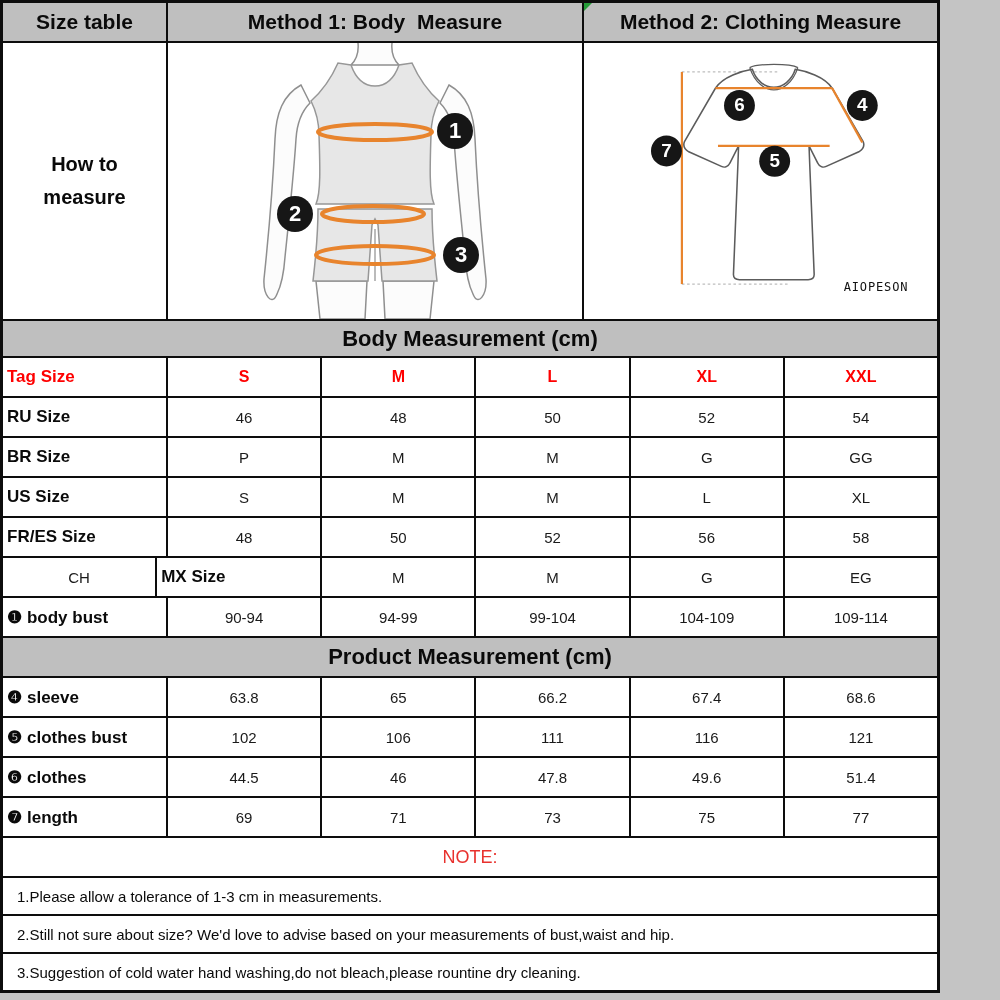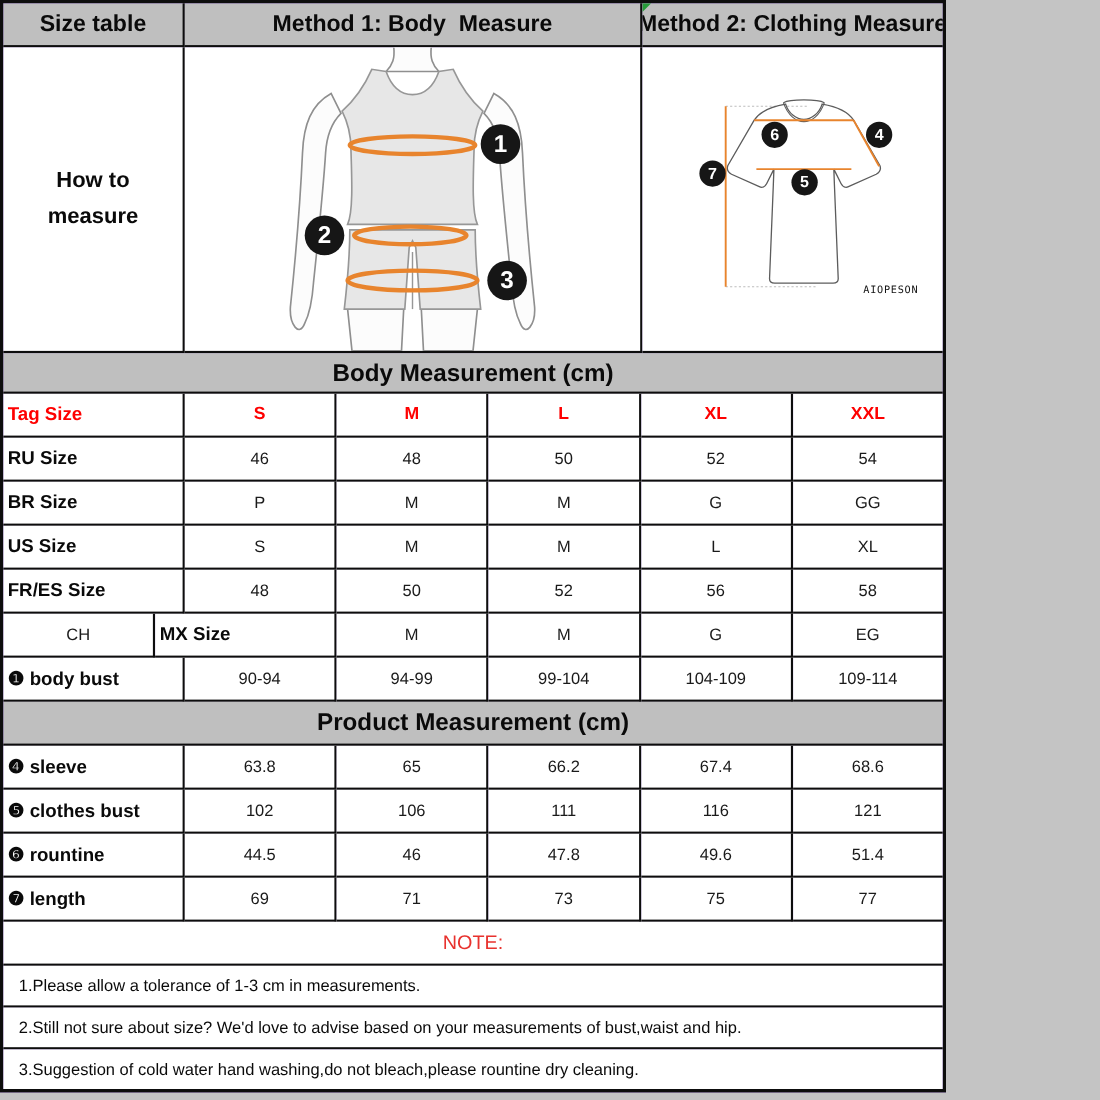--- a/index.html
+++ b/index.html
@@ -1,17 +1,17 @@
 <!DOCTYPE html>
 <html><head>
 <meta charset="utf-8">
 <style>
   html,body{margin:0;padding:0;background:#c4c4c4;font-family:"Liberation Sans",sans-serif;}
   #sheet{position:relative;width:1000px;height:1000px;background:#c4c4c4;overflow:hidden;}
-  #tbl{box-sizing:border-box;width:860px;border:3px solid #0d0d0d;background:#4c1d95;}
+  #tbl{box-sizing:border-box;width:940px;border:3px solid #0d0d0d;background:#c4b5fd;}
   .row{display:flex;box-sizing:border-box;width:100%;}
   .c{box-sizing:border-box;border-right:2px solid #0d0d0d;border-bottom:2px solid #0d0d0d;
      display:flex;align-items:center;justify-content:center;overflow:hidden;position:relative;background:#fff;}
   .c:last-child{border-right:none;}
   .row.last .c{border-bottom:none;}
   .gray{background:#bfbfbf;}
   .hdr{font-size:21px;font-weight:bold;color:#0a0a0a;white-space:pre;}
   .title{font-size:22px;font-weight:bold;color:#0a0a0a;}
   .lblcell{justify-content:flex-start;padding-left:4px;}
   .lbl{font-size:17px;font-weight:bold;color:#0a0a0a;}
@@ -314,21 +314,21 @@
         </div>
     <div class="c wv">
           <span class="val">116</span>
         </div>
     <div class="c wv">
           <span class="val">121</span>
         </div>
   </div>
   <div class="row" style="height:40px">
     <div class="c w1 lblcell">
-          <span class="lbl">❻ rountine</span>
+          <span class="lbl">❻ clothes</span>
         </div>
     <div class="c wv">
           <span class="val">44.5</span>
         </div>
     <div class="c wv">
           <span class="val">46</span>
         </div>
     <div class="c wv">
           <span class="val">47.8</span>
         </div>

